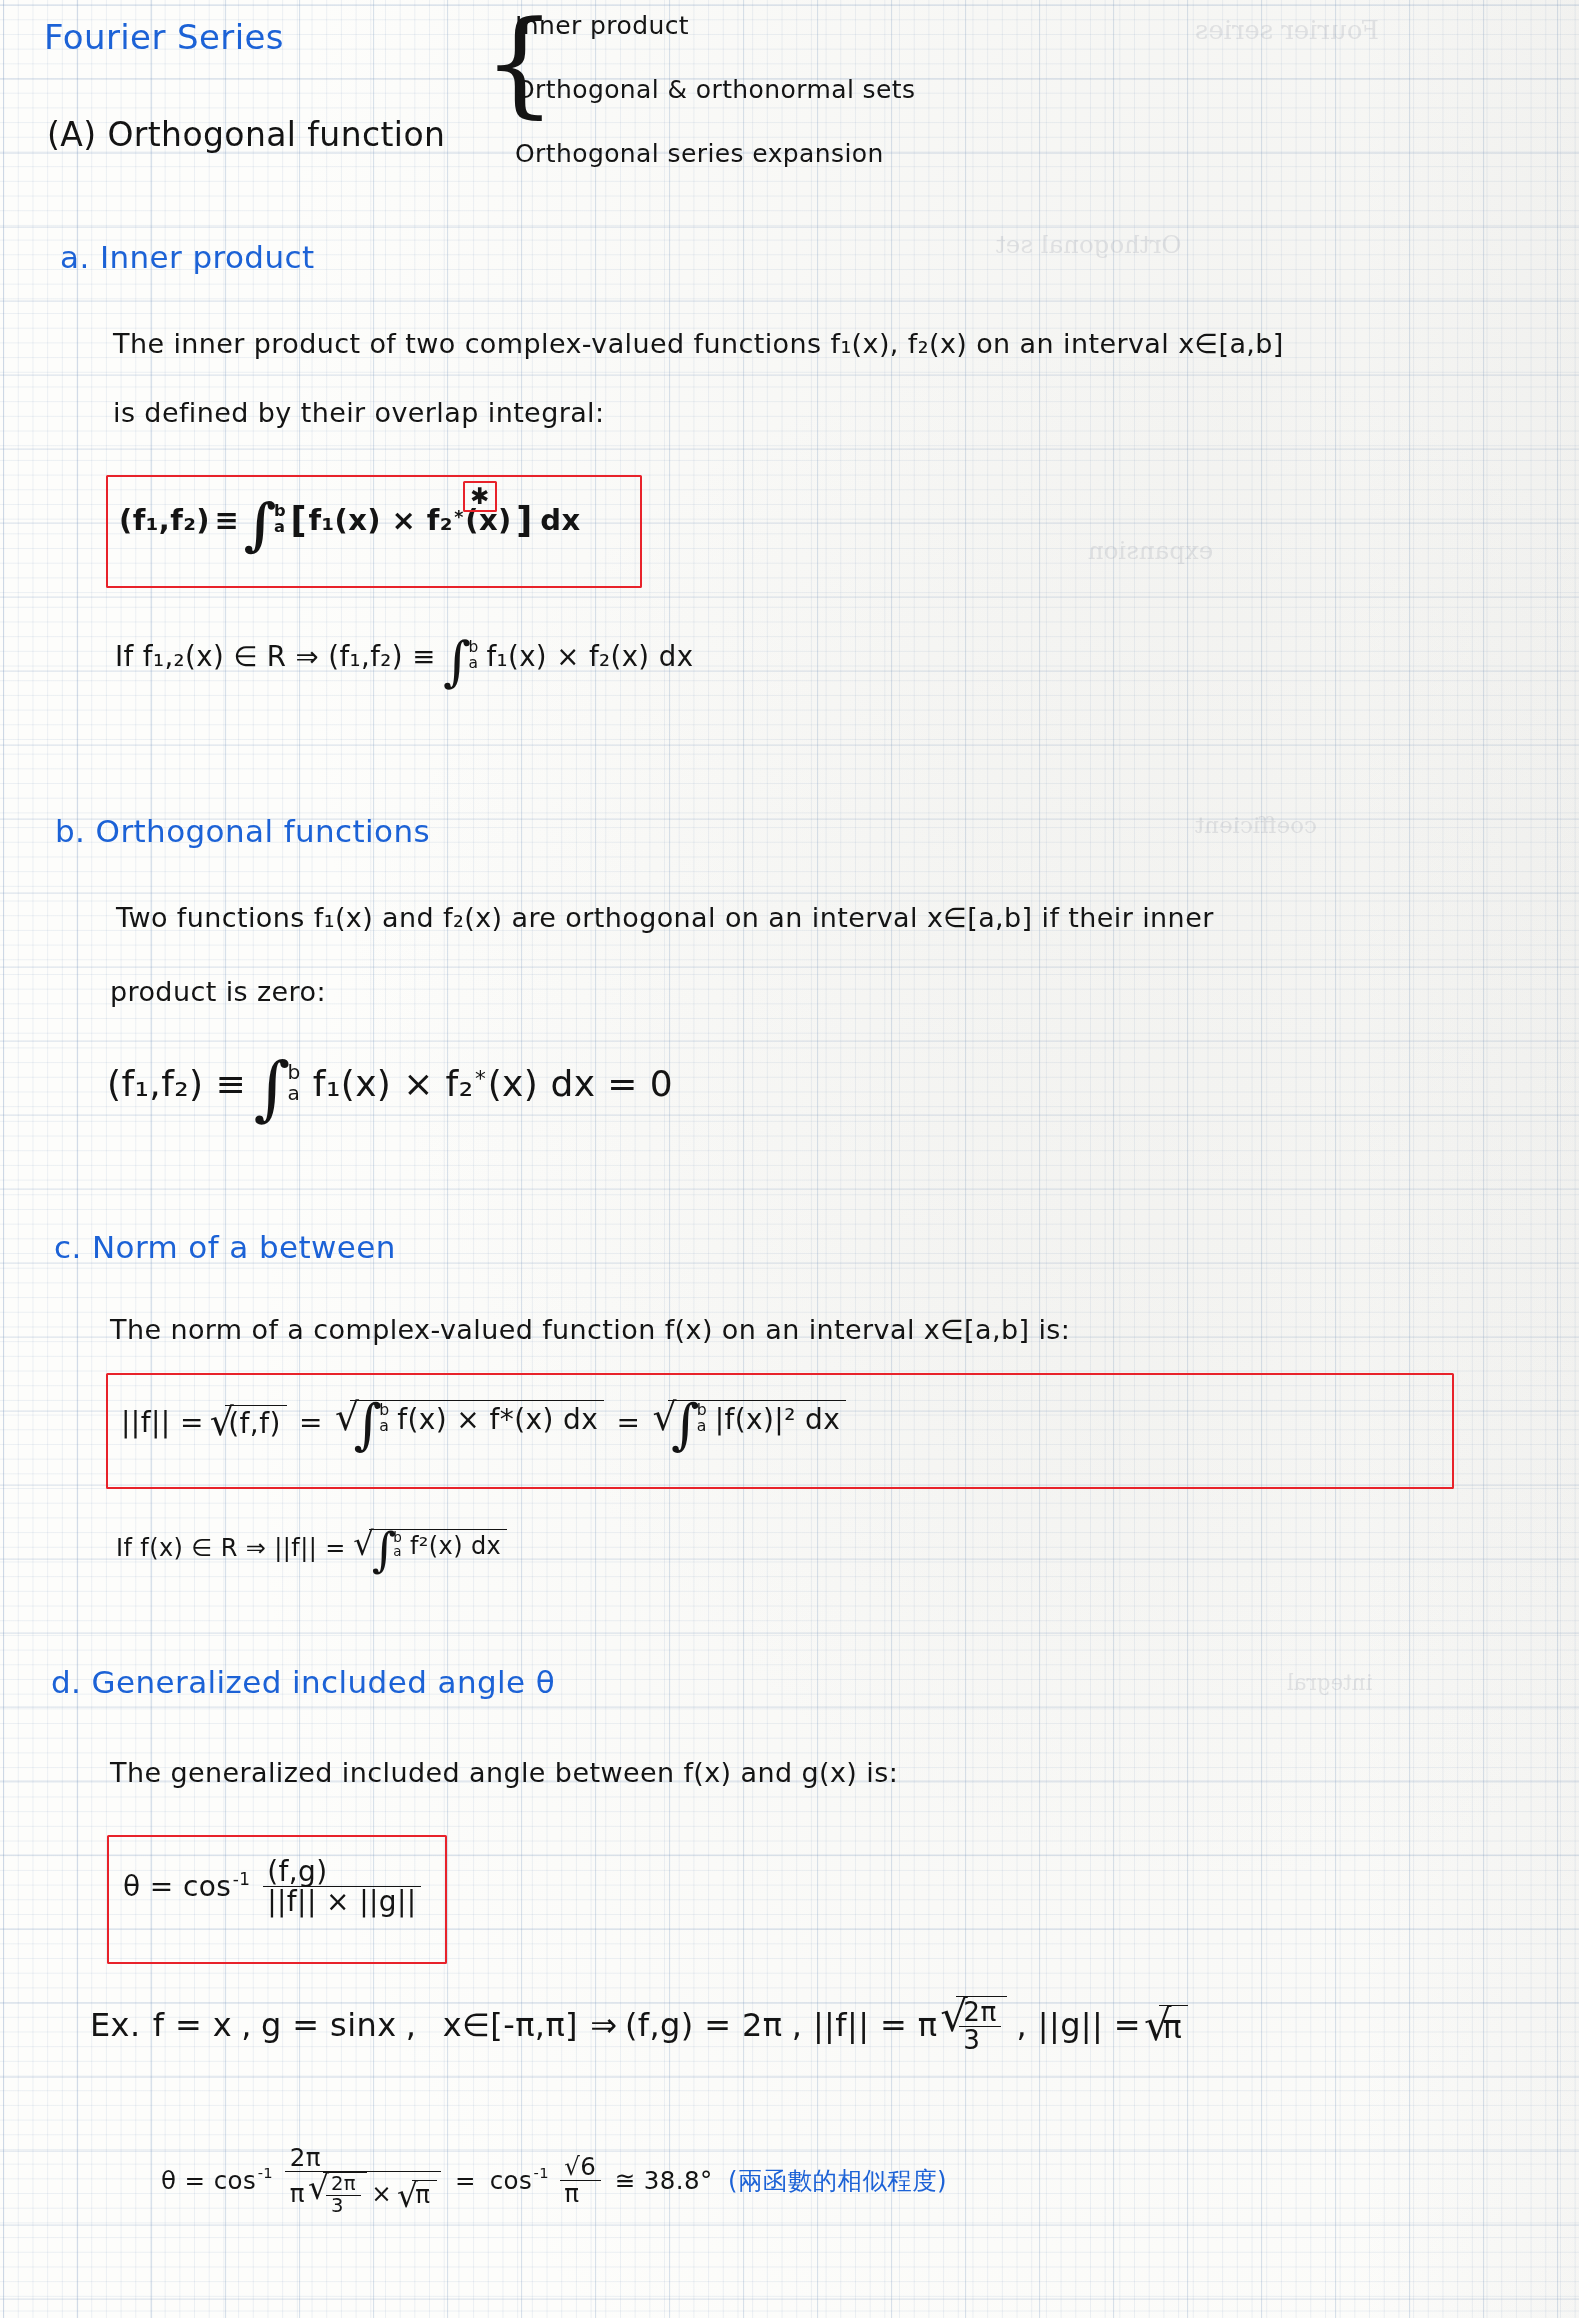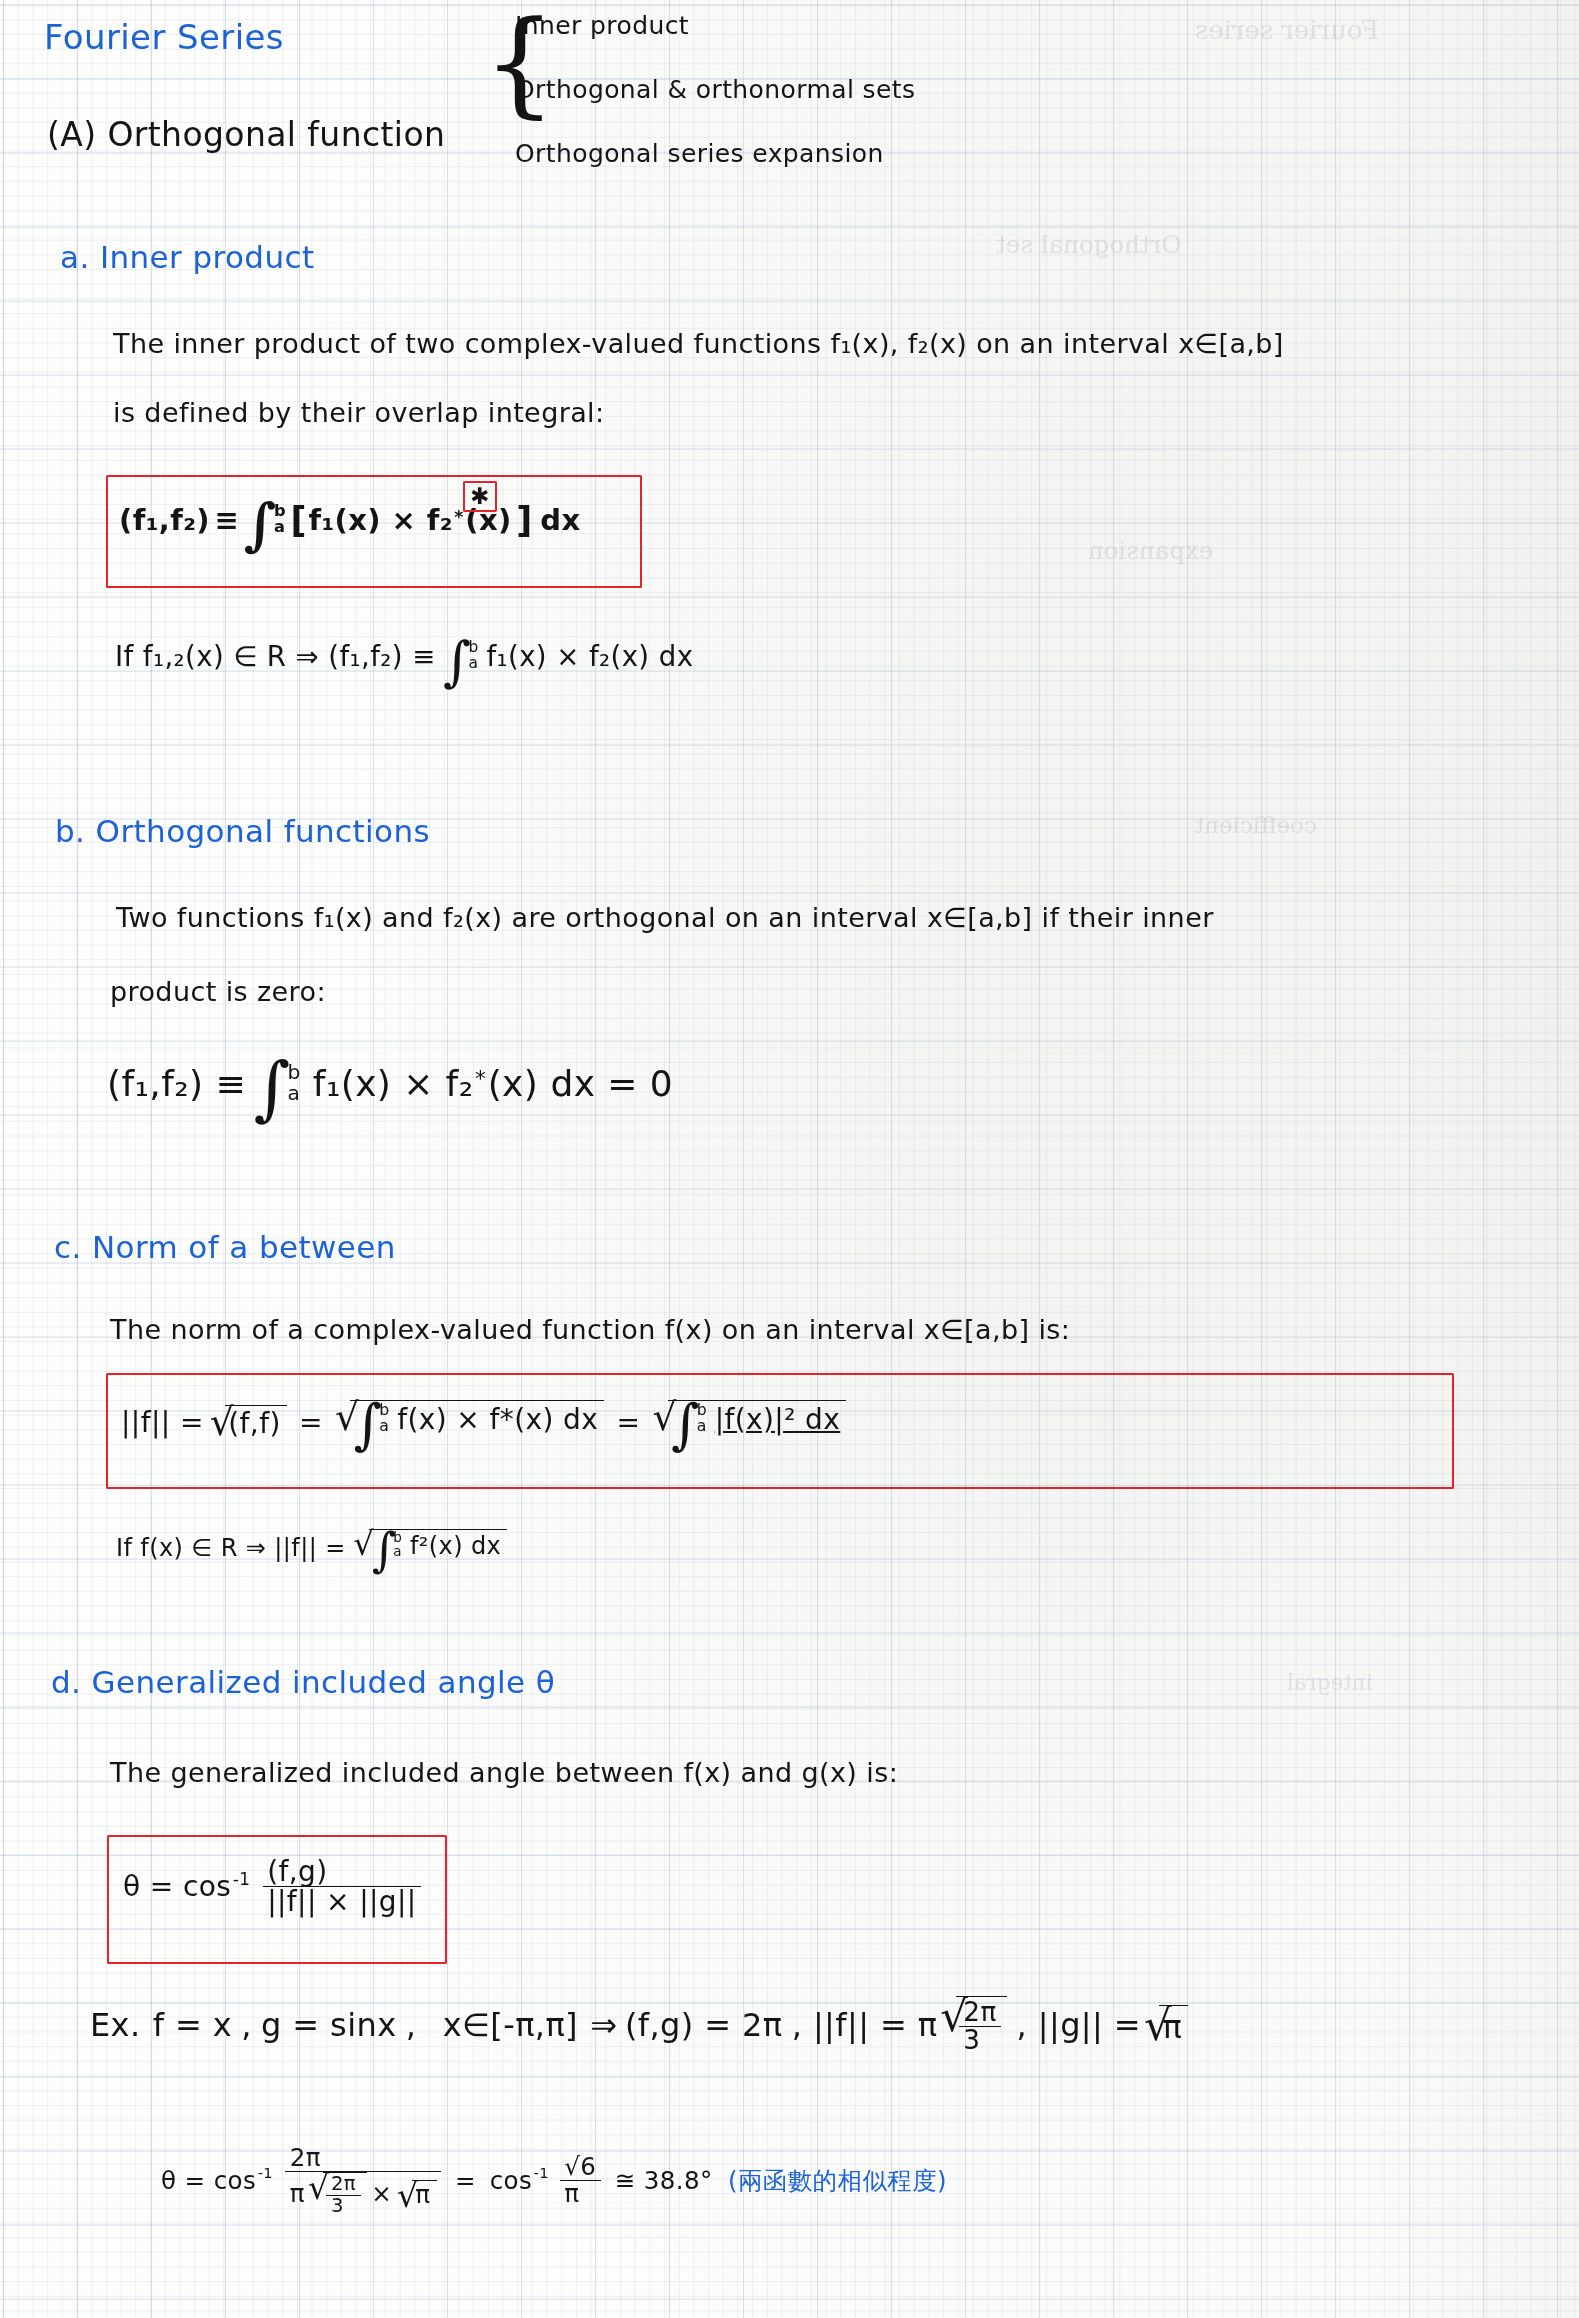--- a/index.html
+++ b/index.html
@@ -241,21 +241,21 @@
     <span style="margin:0 10.7px;">=</span>
     <span class="sqrt-wrap">
       <span class="radsign">√</span>
       <span class="radicand">
         <span class="row">
           <span class="intg">∫</span>
           <span class="lim" style="margin-left:-4.6px;">
             <span style="display:block">b</span>
             <span style="display:block">a</span>
           </span>
-          <span style="margin-left:6.1px;text-decoration:underline;">|f(x)|² dx</span>
+          <span style="margin-left:6.1px;">|f(x)|² dx</span>
         </span>
       </span>
     </span>
   </span>
 </div>
 
 <div class="hw black" style="left:116px; top:1529px; font-size:24px;">
   <span class="row">
     <span>If f(x) ∈ R ⇒ ||f|| =</span>
     <span class="sqrt-wrap" style="margin-left:6.1px;">

